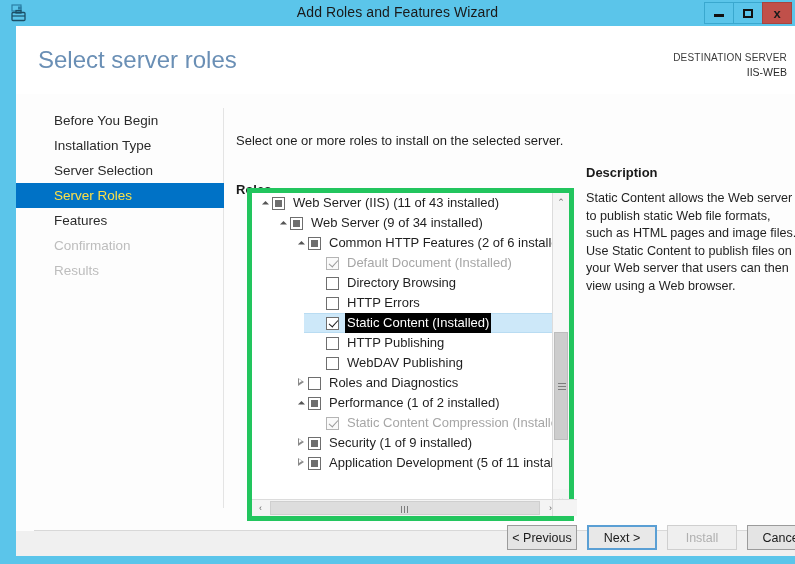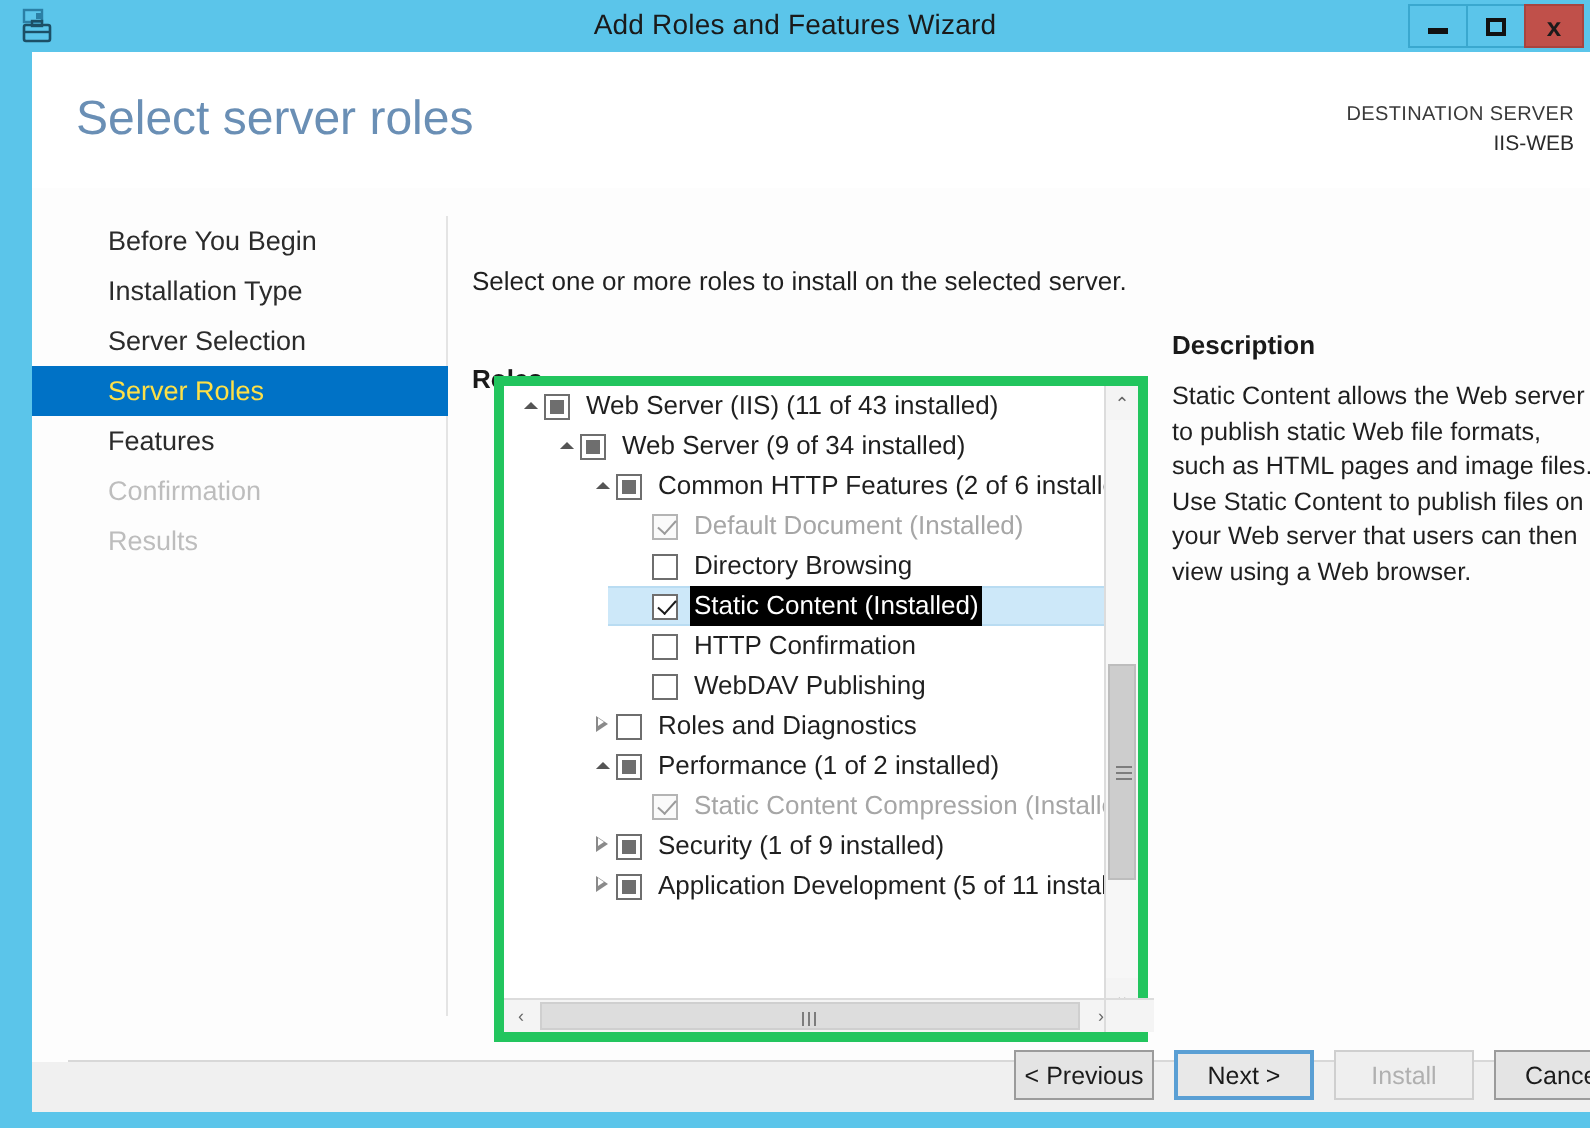--- a/index.html
+++ b/index.html
@@ -501,33 +501,40 @@
                 <span class="tree-label dim">Default Document (Installed)</span>
               </div>
             </div>
             <div class="tree-row">
               <div class="tree-inner" style="padding-left: 60px;">
                 <span class="expander"></span>
                 <span class="cb "></span>
                 <span class="tree-label">Directory Browsing</span>
               </div>
             </div>
+            <div class="tree-row">
+              <div class="tree-inner" style="padding-left: 60px;">
+                <span class="expander"></span>
+                <span class="cb "></span>
+                <span class="tree-label">HTTP Errors</span>
+              </div>
+            </div>
             <div class="tree-row selected">
               <div class="rowband" style="left: 52px;"></div>
               <div class="tree-inner" style="padding-left: 60px;">
                 <span class="expander"></span>
                 <span class="cb checked"></span>
                 <span class="tree-label hl">Static Content (Installed)</span>
               </div>
             </div>
             <div class="tree-row">
               <div class="tree-inner" style="padding-left: 60px;">
                 <span class="expander"></span>
                 <span class="cb "></span>
-                <span class="tree-label">HTTP Confirmation</span>
+                <span class="tree-label">HTTP Publishing</span>
               </div>
             </div>
             <div class="tree-row">
               <div class="tree-inner" style="padding-left: 60px;">
                 <span class="expander"></span>
                 <span class="cb "></span>
                 <span class="tree-label">WebDAV Publishing</span>
               </div>
             </div>
             <div class="tree-row">

